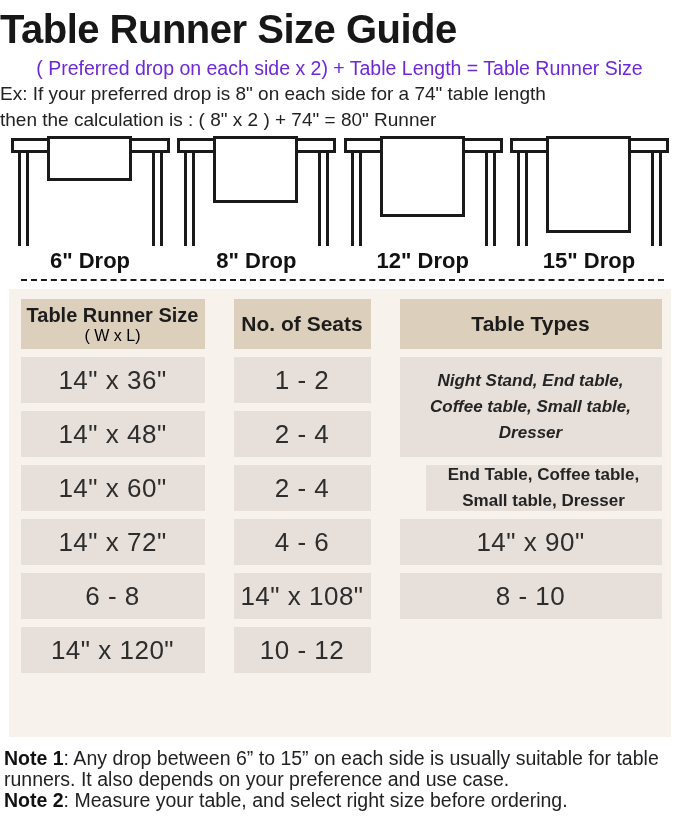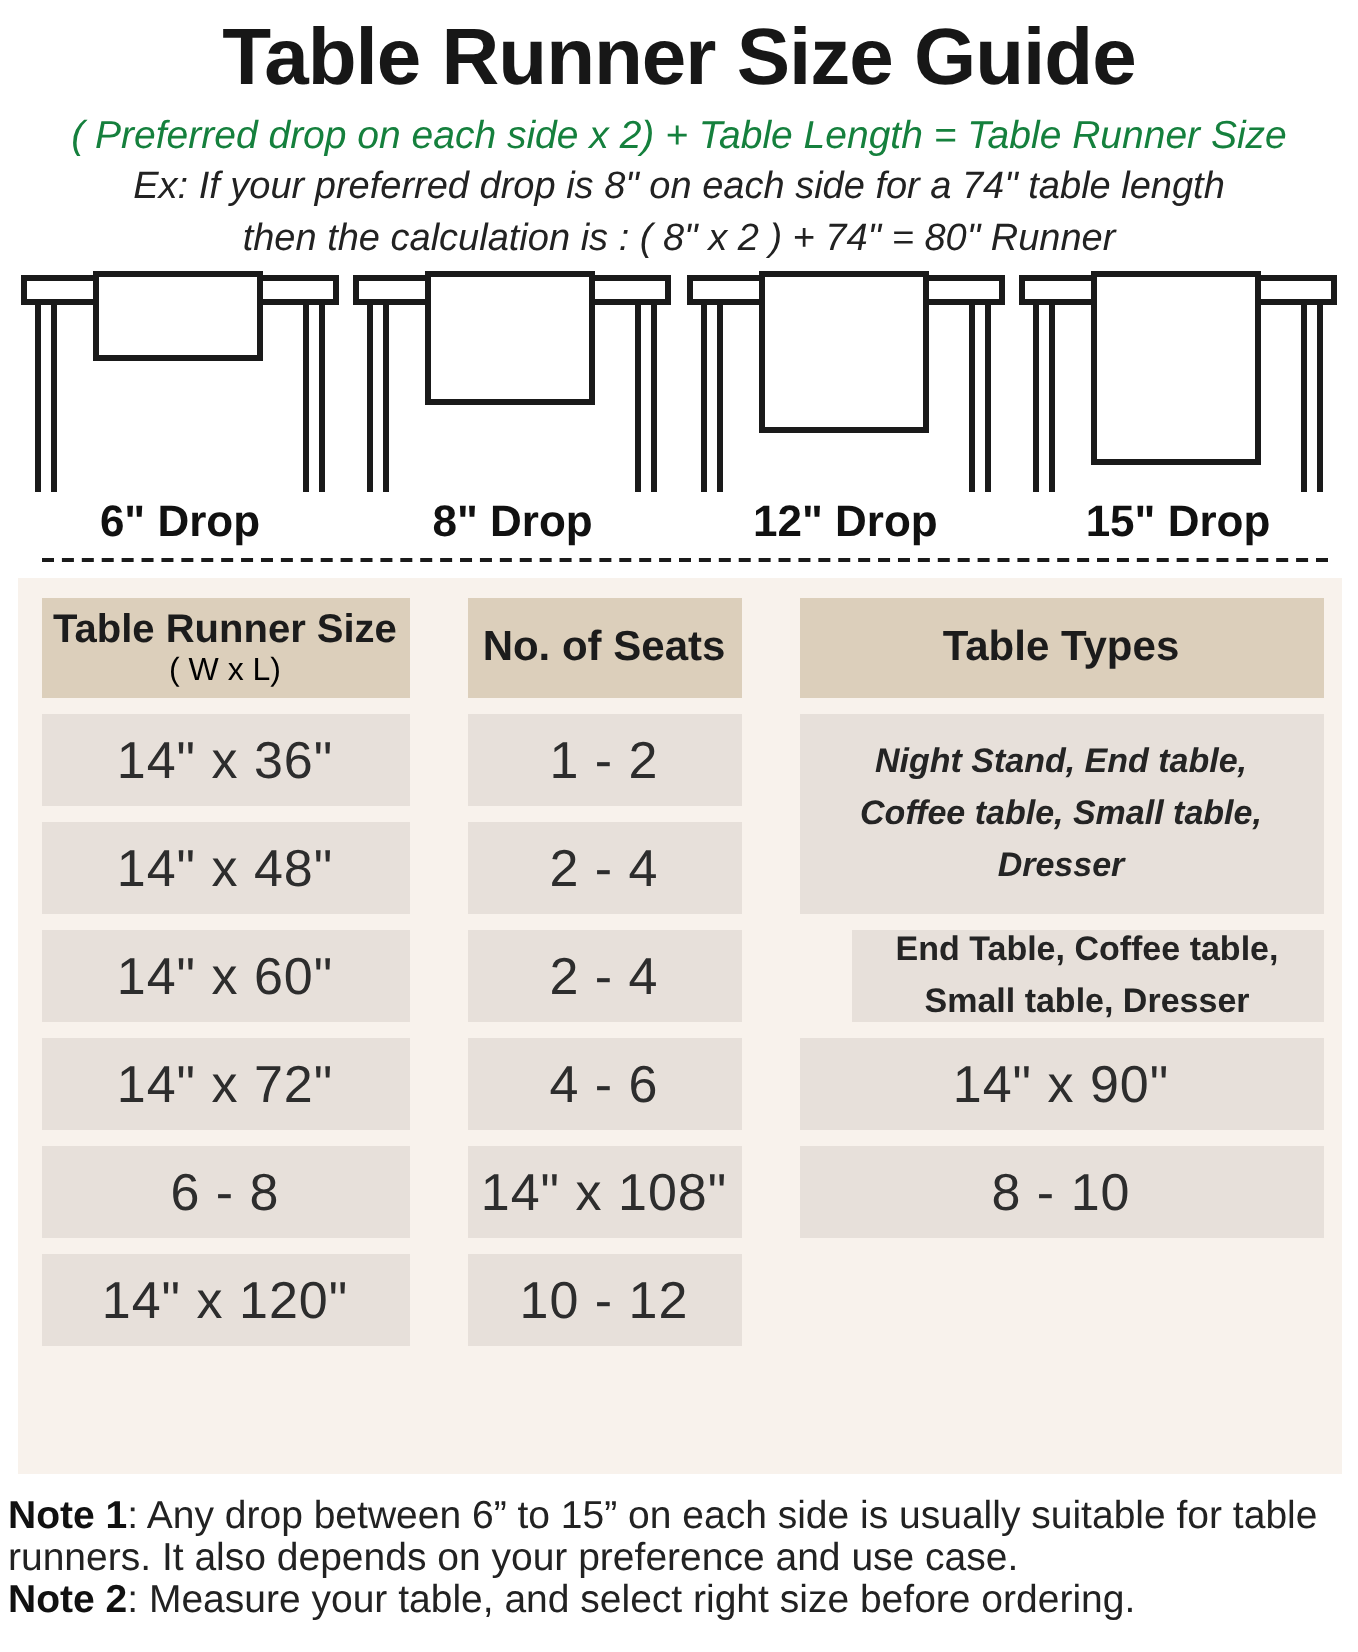--- a/index.html
+++ b/index.html
@@ -13,28 +13,28 @@
   html,body{background:#fff;}
   body{
     width:679px;height:826px;overflow:hidden;
     font-family:"Liberation Sans", sans-serif;
     color:var(--ink);
   }
   .page{width:679px;height:826px;background:#fff;}
 
   
   .title{
-    text-align:center;font-size:40px;font-weight:800;letter-spacing:-0.5px;
+    text-align:left;font-size:40px;font-weight:800;letter-spacing:-0.5px;
     padding-top:3px;line-height:1.3;color:#171717;
   }
   .formula-line{
-    text-align:center;font-size:19.5px;line-height:26px;color:#15803d;font-style:italic;
+    text-align:center;font-size:19.5px;line-height:26px;color:#6d28d9;
   }
   .example-line{
-    text-align:center;font-size:19px;line-height:26px;color:#222;font-style:italic;
+    text-align:left;font-size:19px;line-height:26px;color:#222;
   }
 
   
   .illustrations{
     display:flex;justify-content:space-between;
     padding:2px 10px 0 10px;
   }
   .illus-cell{width:160px;text-align:center;}
   .illus-cell svg{display:block;}
   .drop-label{

